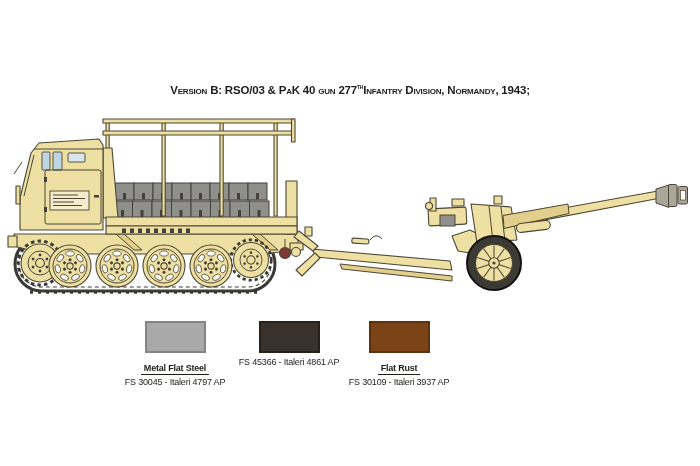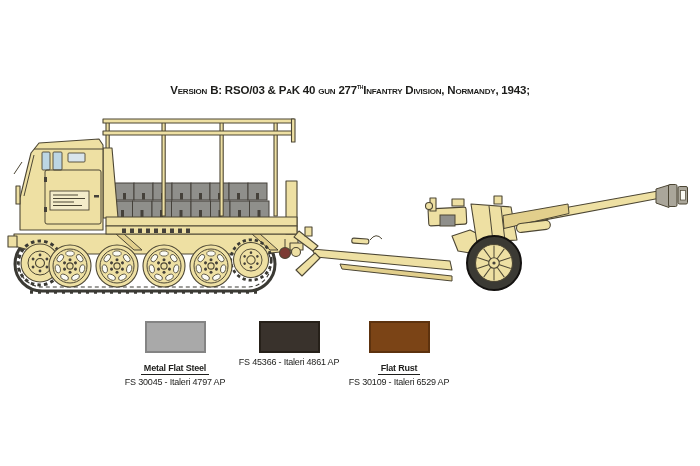--- a/index.html
+++ b/index.html
@@ -265,17 +265,17 @@
       <div><span class="sw-name">Metal Flat Steel</span></div>
       <div class="sw-code">FS 30045 - Italeri 4797 AP</div>
     </div>
     <div class="sw-col" style="left:224px">
       <div class="sw-box" style="background:#39322c;border-color:#262019"></div>
       <div class="sw-code">FS 45366 - Italeri 4861 AP</div>
     </div>
     <div class="sw-col" style="left:334px">
       <div class="sw-box" style="background:#7b4416;border-color:#5d320e"></div>
       <div><span class="sw-name">Flat Rust</span></div>
-      <div class="sw-code">FS 30109 - Italeri 6529 AP</div>
+      <div class="sw-code">FS 30109 - Italeri 3937 AP</div>
     </div>
   </div>
 
 </div>
 
 </body></html>

